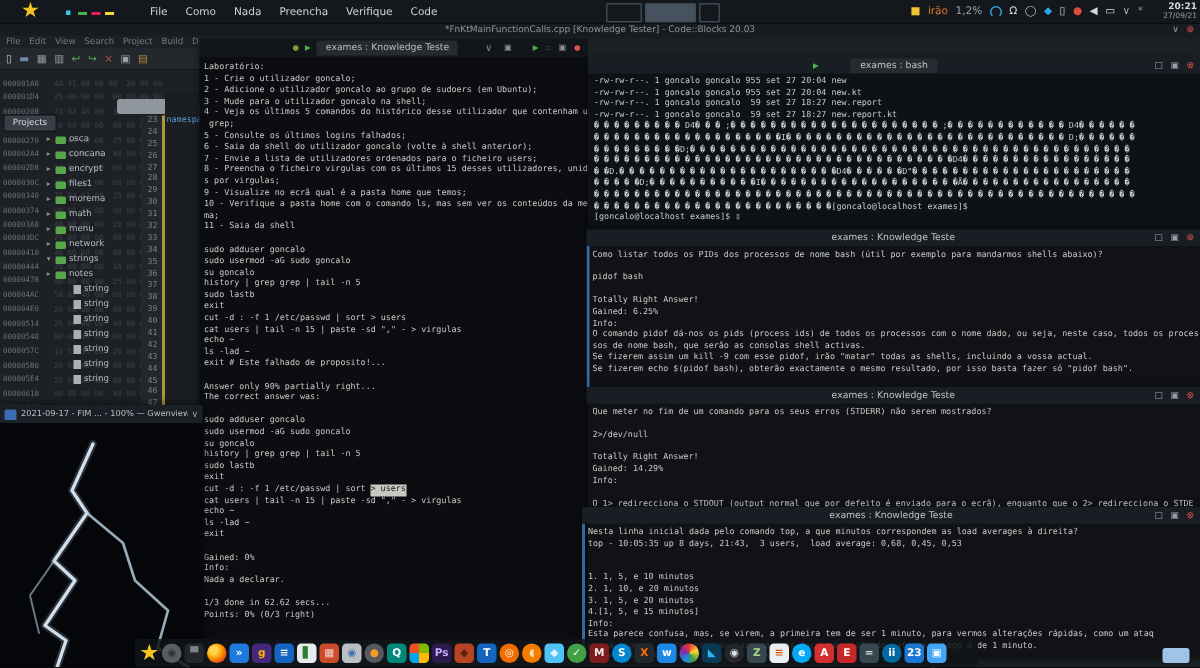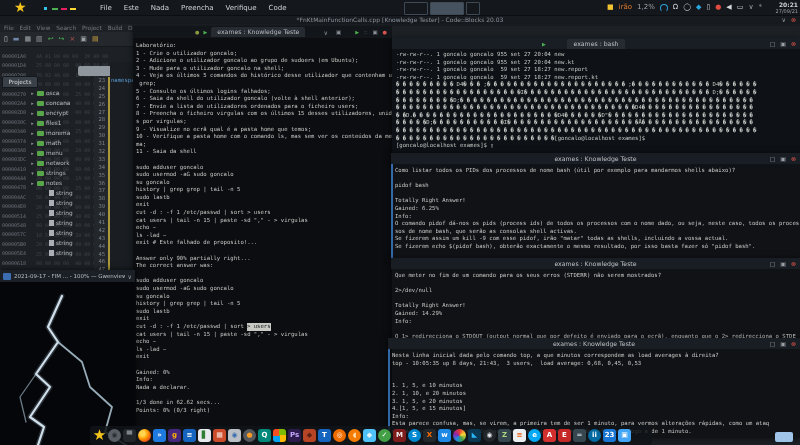--- a/index.html
+++ b/index.html
@@ -481,21 +481,21 @@
   </div>
 
   <div id="panel" class="abs">
     <span class="abs" style="left:14px;top:-1px;font-size:14px;color:#f2c41d;">★</span>
     <span class="abs" style="left:44px;top:7px;width:3px;height:3px;background:#35c3e8;"></span>
     <span class="abs" style="left:52px;top:8px;width:6px;height:2px;background:#4caf50;"></span>
     <span class="abs" style="left:61px;top:8px;width:6px;height:2px;background:#e91e63;"></span>
     <span class="abs" style="left:70px;top:8px;width:6px;height:2px;background:#fdd835;"></span>
     <div class="menu">
       <span>File</span>
-        <span>Este</span>
+        <span>Como</span>
         <span>Nada</span>
         <span>Preencha</span>
         <span>Verifique</span>
         <span>Code</span>
     </div>
     <div class="preview" style="left:404px;width:22px;"></div>
     <div class="preview" style="left:430px;width:32px;background:#46535e;"></div>
     <div class="preview" style="left:466px;width:12px;"></div>
     <div class="traywrap">
       <span class="tray-ic" style="color: rgb(240, 195, 48);">■</span>

